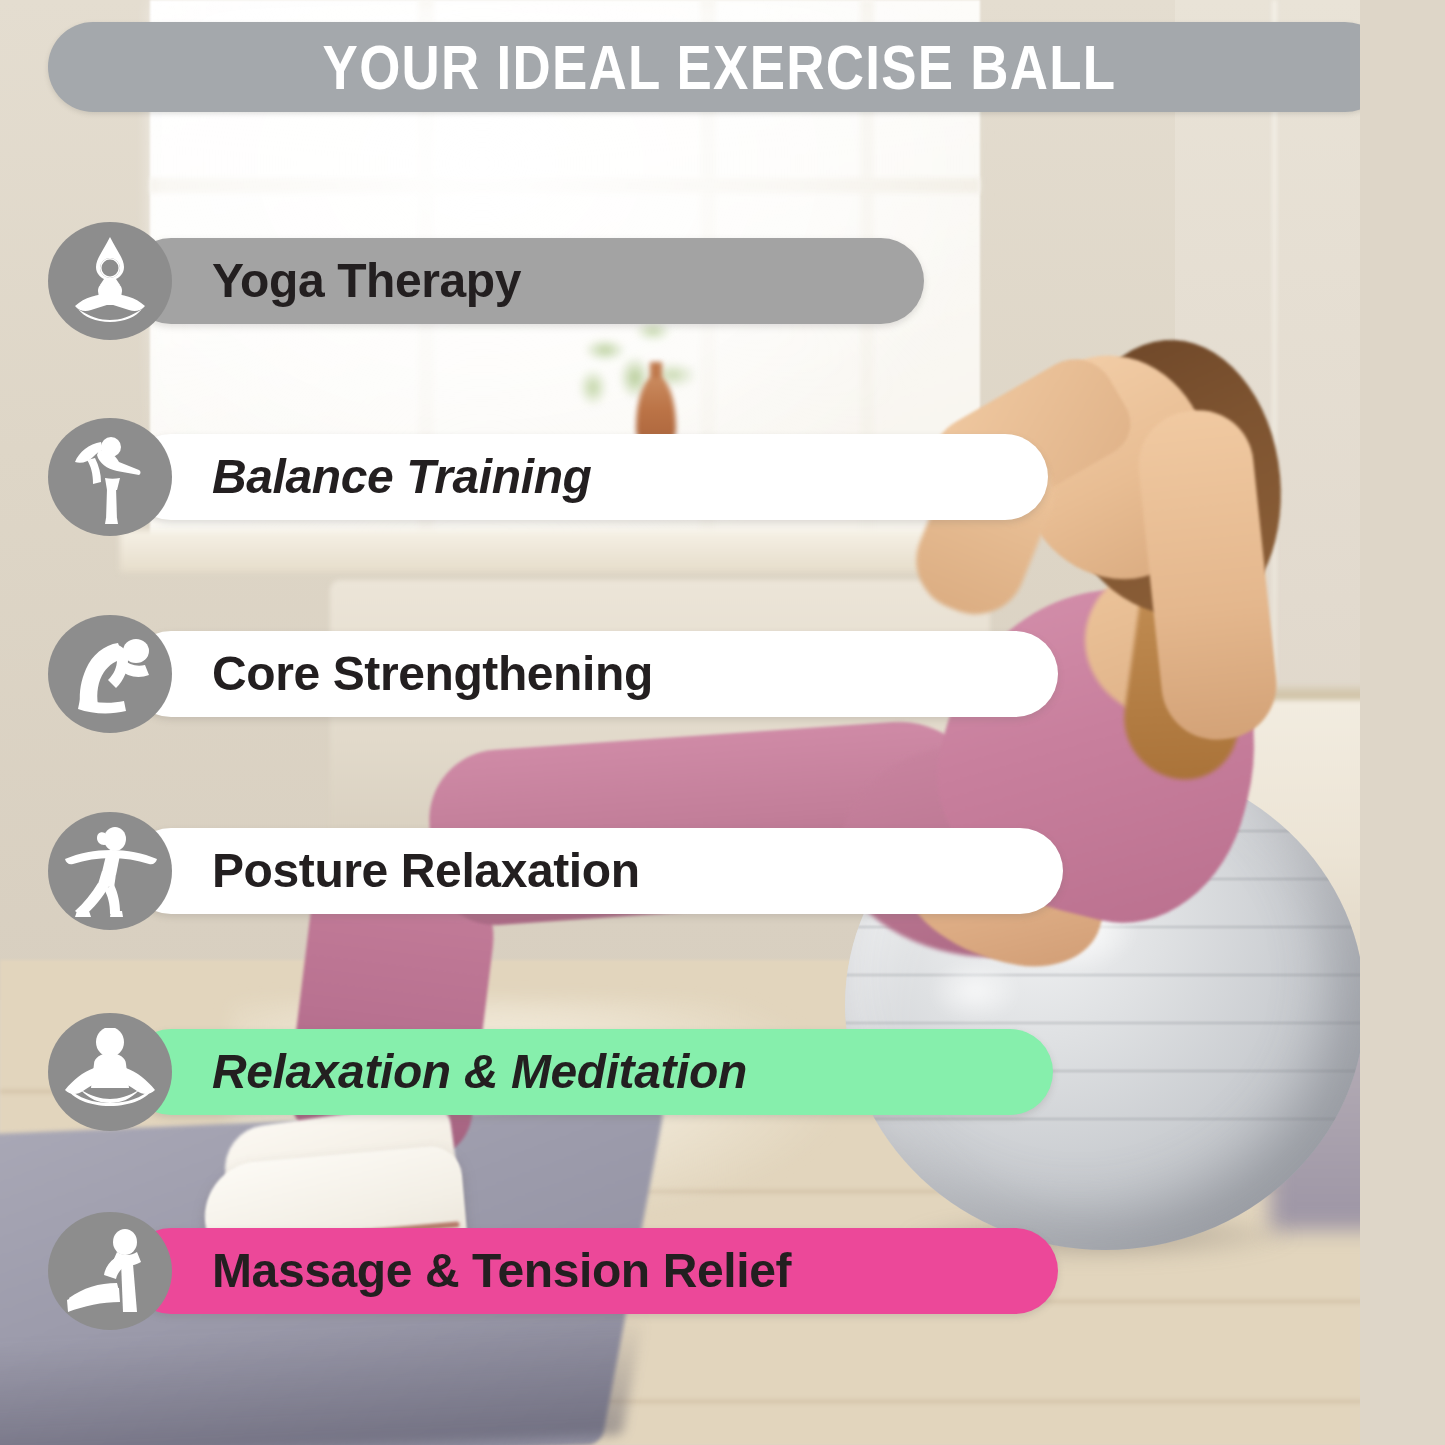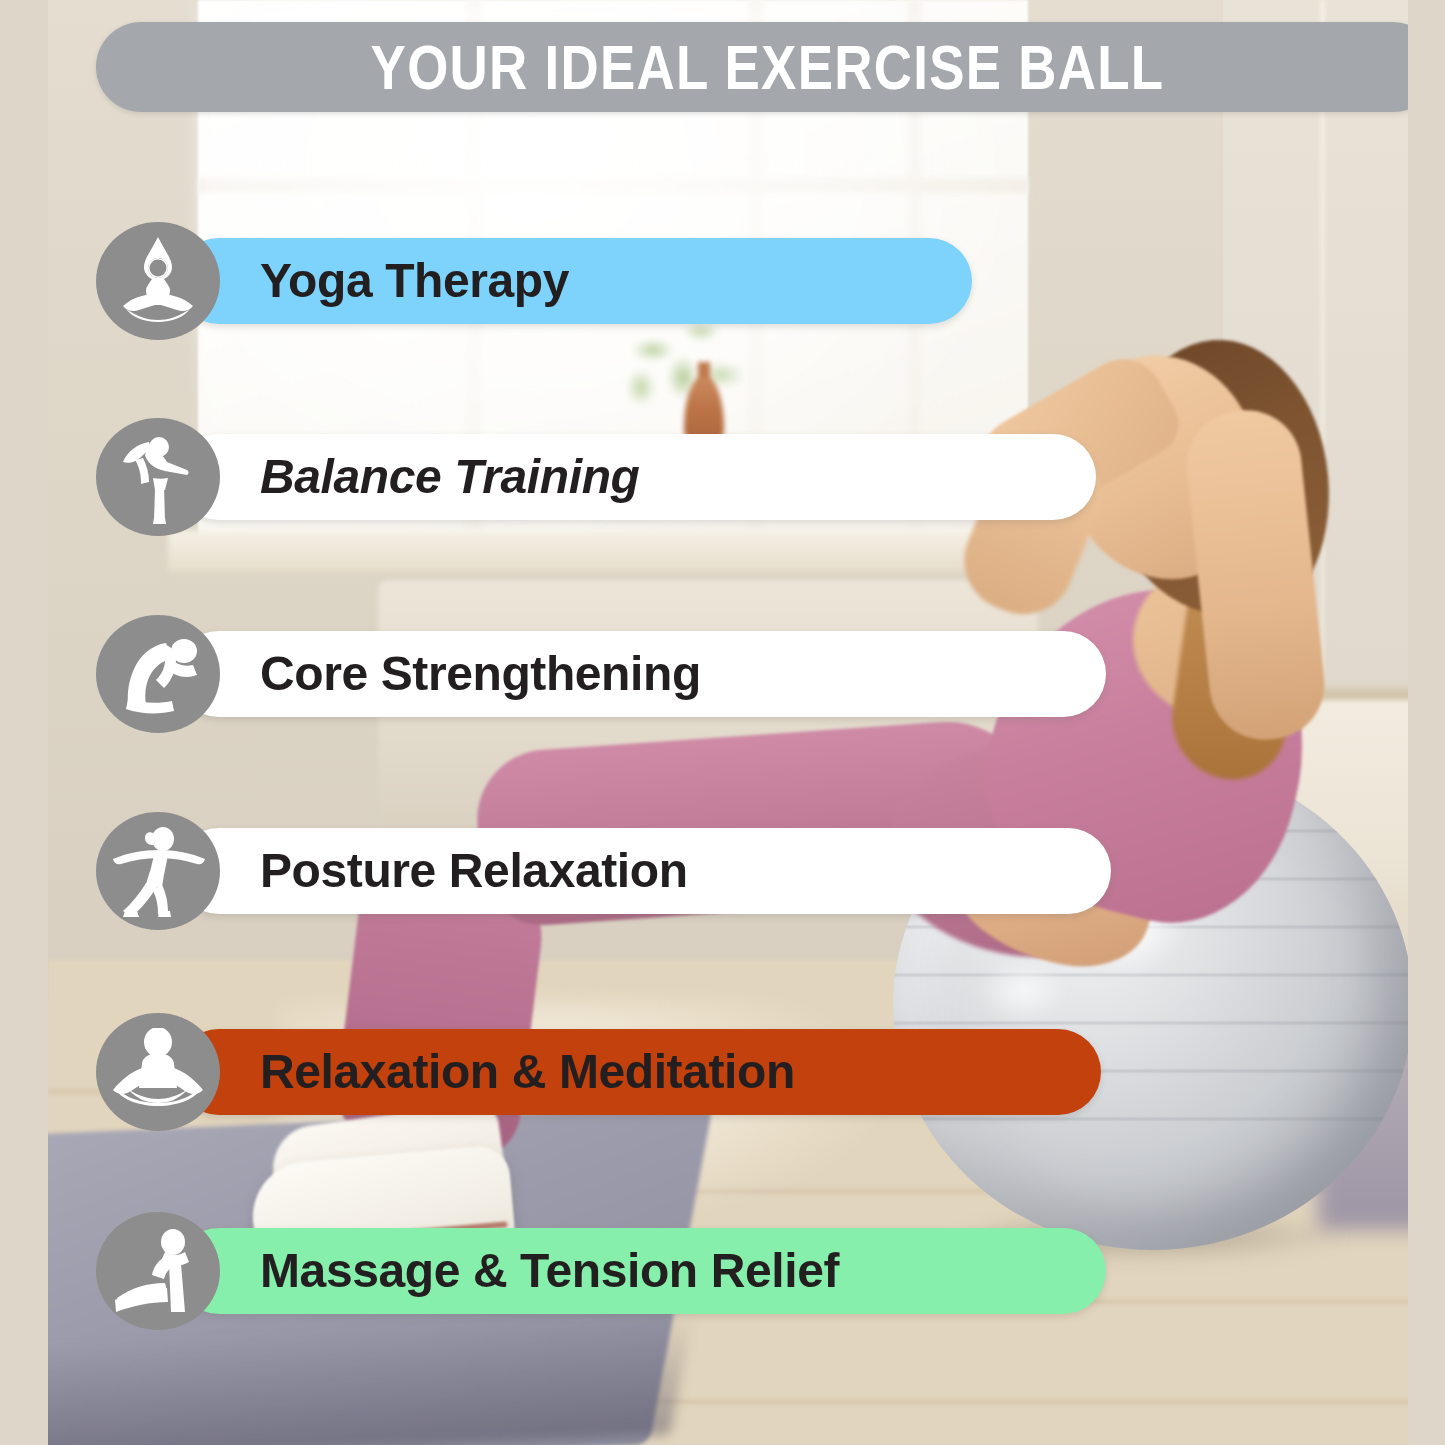--- a/index.html
+++ b/index.html
@@ -8,21 +8,20 @@
     font-family:"Liberation Sans", sans-serif;
     background:#ded6c8;
   }
 
   
   #infographic{
     position:relative;
     width:1360px;height:1445px;
     overflow:hidden;
     background:#dcd4c6;
-    margin-left:48px;
   }
 
   
   .photo{position:absolute;inset:0;overflow:hidden;}
 
   
   .wall{
     position:absolute;left:0;top:0;width:1445px;height:1000px;
     background:linear-gradient(180deg,#e4ddd0 0%,#ded6c7 45%,#d8cfc0 100%);
   }
@@ -445,21 +444,21 @@
         <svg width="86" height="94" viewBox="0 0 86 94" fill="#ffffff">
           <path d="M43 3 C36 17 29 25 29 33 c0 6 4 10 8 12 l-4 6 h20 l-4 -6 c4 -2 8 -6 8 -12 C57 25 50 17 43 3 Z"></path>
           <circle cx="43" cy="34" r="10" fill="#8d8d8d"></circle>
           <path d="M43 24 a10 10 0 0 1 0 20 a10 10 0 0 1 0 -20 Z" fill="#ffffff"></path>
           <circle cx="43" cy="34" r="8.5" fill="#8d8d8d"></circle>
           <path d="M36 50 h14 c3 0 5 3 5 7 l-2 14 h-20 l-2 -14 c0 -4 2 -7 5 -7 Z"></path>
           <path d="M8 72 c10 -9 22 -12 35 -12 s25 3 35 12 c-4 5 -10 6 -16 4 l-19 -6 l-19 6 c-6 2 -12 1 -16 -4 Z"></path>
           <path d="M11 75 c12 8 22 11 32 11 s20 -3 32 -11 c-6 8 -18 13 -32 13 s-26 -5 -32 -13 Z"></path>
         </svg>
       </div>
-      <div class="pill" style="width: 666px; background: #7dd3fc;">
+      <div class="pill" style="width: 666px; background: #a3a3a3;">
         <span class="pill-label" style="color: rgb(35, 31, 32);">Yoga Therapy</span>
       </div>
     </div>
 
     <div class="feature" id="row-1">
       <div class="icon-badge" style="background: rgb(141, 141, 141);">
         <svg width="90" height="94" viewBox="0 0 90 94" fill="#ffffff">
           <circle cx="46" cy="17" r="10"></circle>
           <path d="M36 12 C24 14 14 22 10 32 c6 2 13 0 18 -5 c3 -3 6 -6 10 -7 Z"></path>
           <path d="M30 28 c4 8 6 16 6 24 l-8 2 c0 -10 -2 -18 -6 -24 Z"></path>
@@ -512,35 +511,35 @@
       <div class="icon-badge" style="background: rgb(141, 141, 141);">
         <svg width="98" height="88" viewBox="0 0 98 88" fill="#ffffff">
           <ellipse cx="49" cy="14" rx="14" ry="15"></ellipse>
           <path d="M33 36 c0 -6 7 -11 16 -11 s16 5 16 11 l3 24 h-38 Z"></path>
           <path d="M33 40 C22 44 12 52 4 62 c5 5 12 5 18 1 c6 -4 12 -8 18 -10 Z"></path>
           <path d="M65 40 c11 4 21 12 29 22 c-5 5 -12 5 -18 1 c-6 -4 -12 -8 -18 -10 Z"></path>
           <path d="M6 60 c12 10 26 15 43 15 s31 -5 43 -15 c-4 10 -22 18 -43 18 S10 70 6 60 Z"></path>
           <path d="M20 62 c10 6 20 9 29 9 s19 -3 29 -9 c-8 9 -18 13 -29 13 s-21 -4 -29 -13 Z"></path>
         </svg>
       </div>
-      <div class="pill" style="width: 795px; background: #c2410c;">
+      <div class="pill" style="width: 795px; background: #86efac; font-style: italic;">
         <span class="pill-label" style="color: rgb(35, 31, 32);">Relaxation &amp; Meditation</span>
       </div>
     </div>
 
     <div class="feature" id="row-5">
       <div class="icon-badge" style="background: rgb(141, 141, 141);">
         <svg width="94" height="86" viewBox="0 0 94 86" fill="#ffffff">
           <ellipse cx="62" cy="14" rx="12" ry="13"></ellipse>
           <path d="M54 24 c6 4 14 4 20 0 l4 10 c-8 5 -20 5 -28 -1 Z"></path>
           <path d="M52 30 c-6 4 -10 10 -11 17 l12 4 c1 -5 4 -9 8 -12 Z"></path>
           <path d="M58 34 l12 2 l4 48 h-14 Z"></path>
           <path d="M4 72 c16 -8 34 -12 52 -12 l1 14 c-18 0 -36 4 -52 10 Z"></path>
           <path d="M6 70 c14 -10 30 -15 48 -15 l2 8 c-17 0 -33 4 -48 12 Z"></path>
         </svg>
       </div>
-      <div class="pill" style="width: 800px; background: #86efac;">
+      <div class="pill" style="width: 800px; background: #ec4899;">
         <span class="pill-label" style="color: rgb(35, 31, 32);">Massage &amp; Tension Relief</span>
       </div>
     </div>
 
   </div>
 </div>
 
 </body></html>

